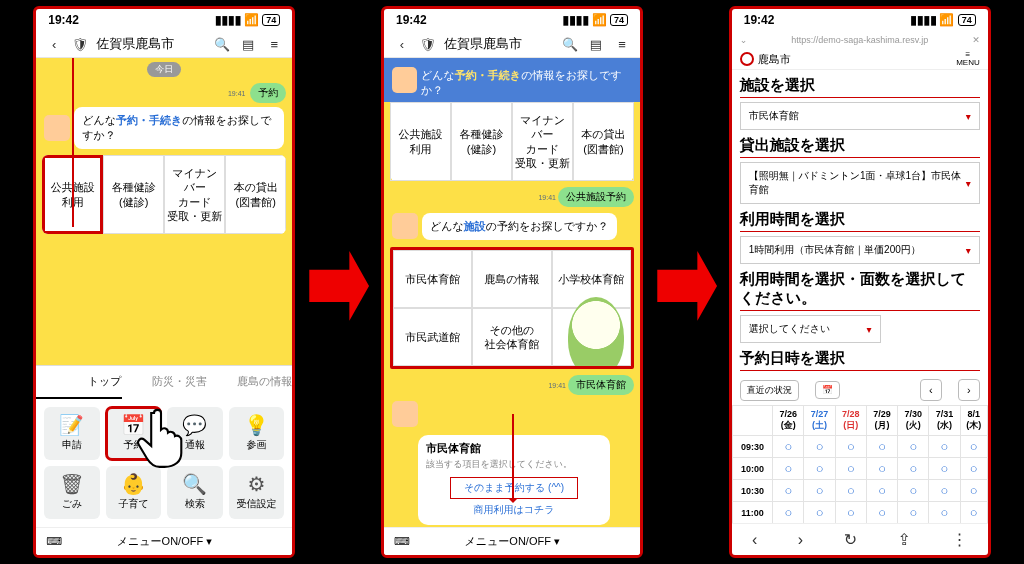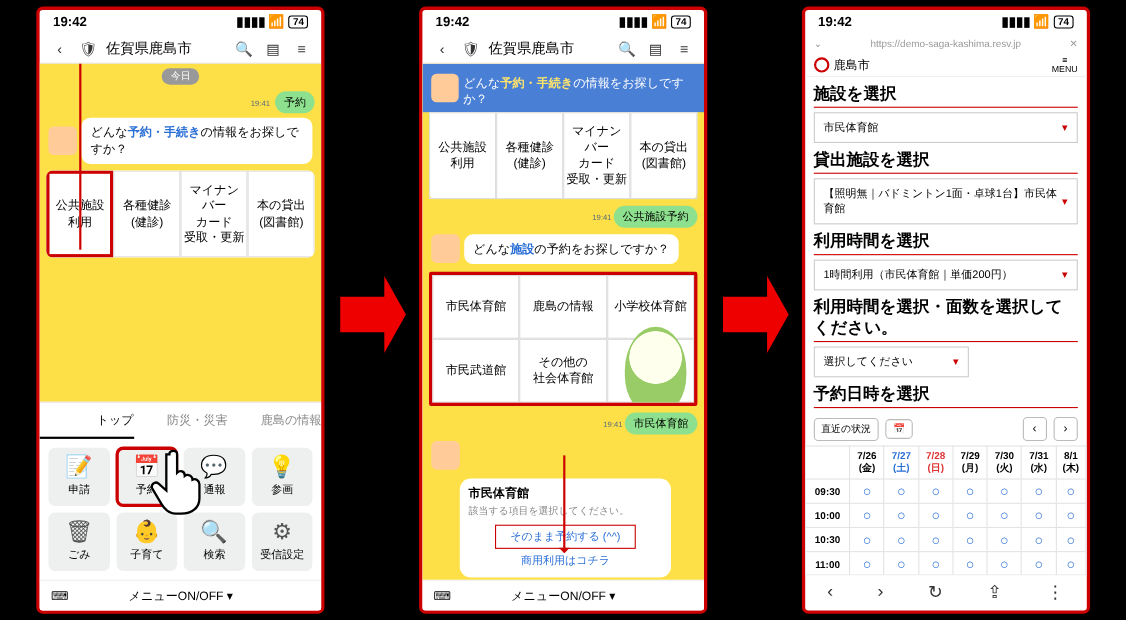--- a/index.html
+++ b/index.html
@@ -48,21 +48,21 @@
 
 .phone3 .p3top{display:flex;align-items:center;padding:4px 8px;font-size:9px;color:#999}
 .phone3 .p3top .url{flex:1;text-align:center}
 .brand{display:flex;align-items:center;gap:4px;padding:2px 8px;border-bottom:1px solid #eee;font-size:11px}
 .brand .logo{width:14px;height:14px;border:2px solid #c00;border-radius:50%}
 .section-label{font-size:15px;font-weight:600;padding:6px 8px 2px}
 .redline{height:1px;background:#c00;margin:0 8px 4px}
 .select{margin:0 8px;border:1px solid #ccc;padding:6px 8px;font-size:10px;display:flex;justify-content:space-between;align-items:center}
 .select .caret{color:#c00}
 .p3body{flex:1;overflow:auto;padding-bottom:4px}
-.sched-head{display:flex;align-items:center;gap:6px;padding:4px 8px}
+.sched-head{display:flex;align-items:center;gap:16px;padding:4px 8px}
 .chip{border:1px solid #bbb;border-radius:4px;padding:3px 6px;font-size:9px}
 .nav-btn{border:1px solid #bbb;border-radius:4px;width:22px;height:22px;display:flex;align-items:center;justify-content:center;font-size:11px}
 .tbl{width:100%;border-collapse:collapse;font-size:9px}
 .tbl th,.tbl td{border:1px solid #e3e3e3;text-align:center;padding:3px 0}
 .tbl th{font-weight:700}
 .tbl th.sat{color:#2a6fd6}.tbl th.sun{color:#d33}
 .circ{color:#2a6fd6;font-size:13px}
 .bottom-nav{display:flex;justify-content:space-around;align-items:center;padding:6px 0;border-top:1px solid #eee;font-size:16px;color:#333}
 .red-arrow-up{position:absolute;left:36px;bottom:138px;width:2px;height:176px;background:#c00}
 .red-arrow-up::before{content:"";position:absolute;top:-6px;left:-4px;border:5px solid transparent;border-bottom-color:#c00}

